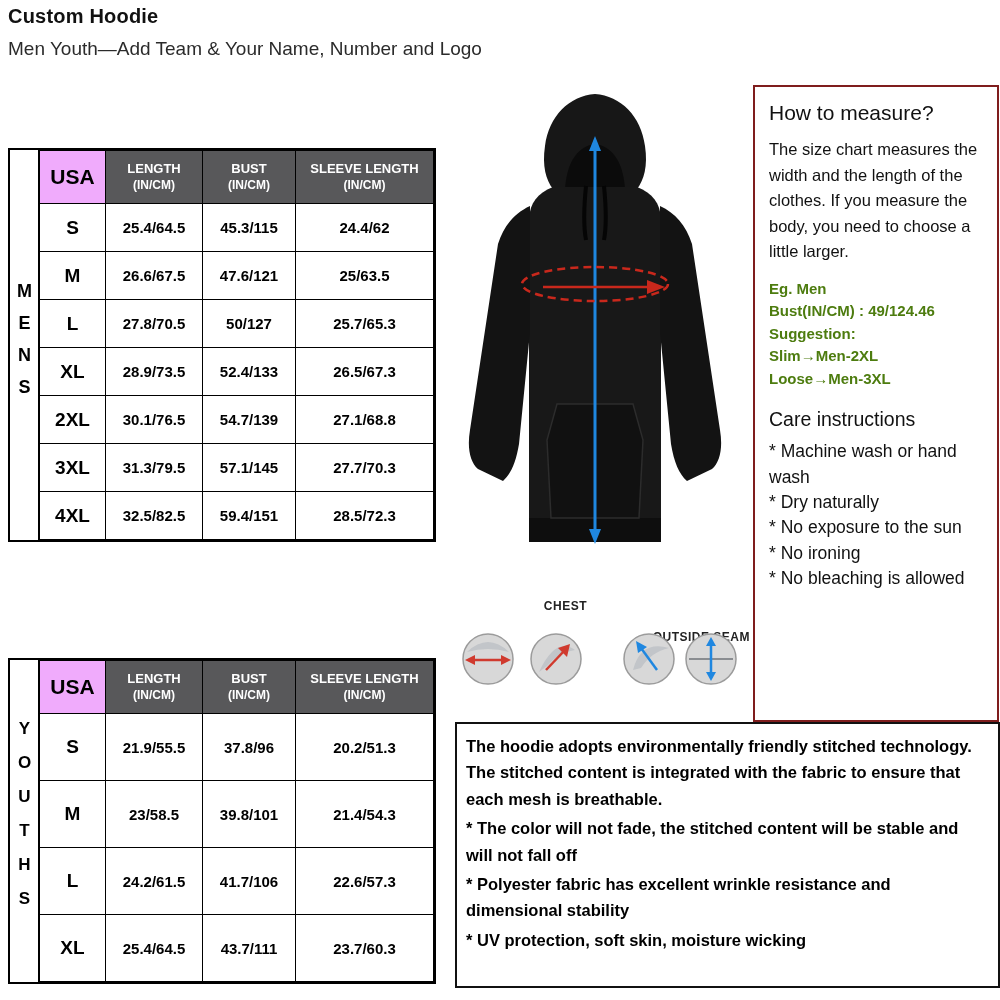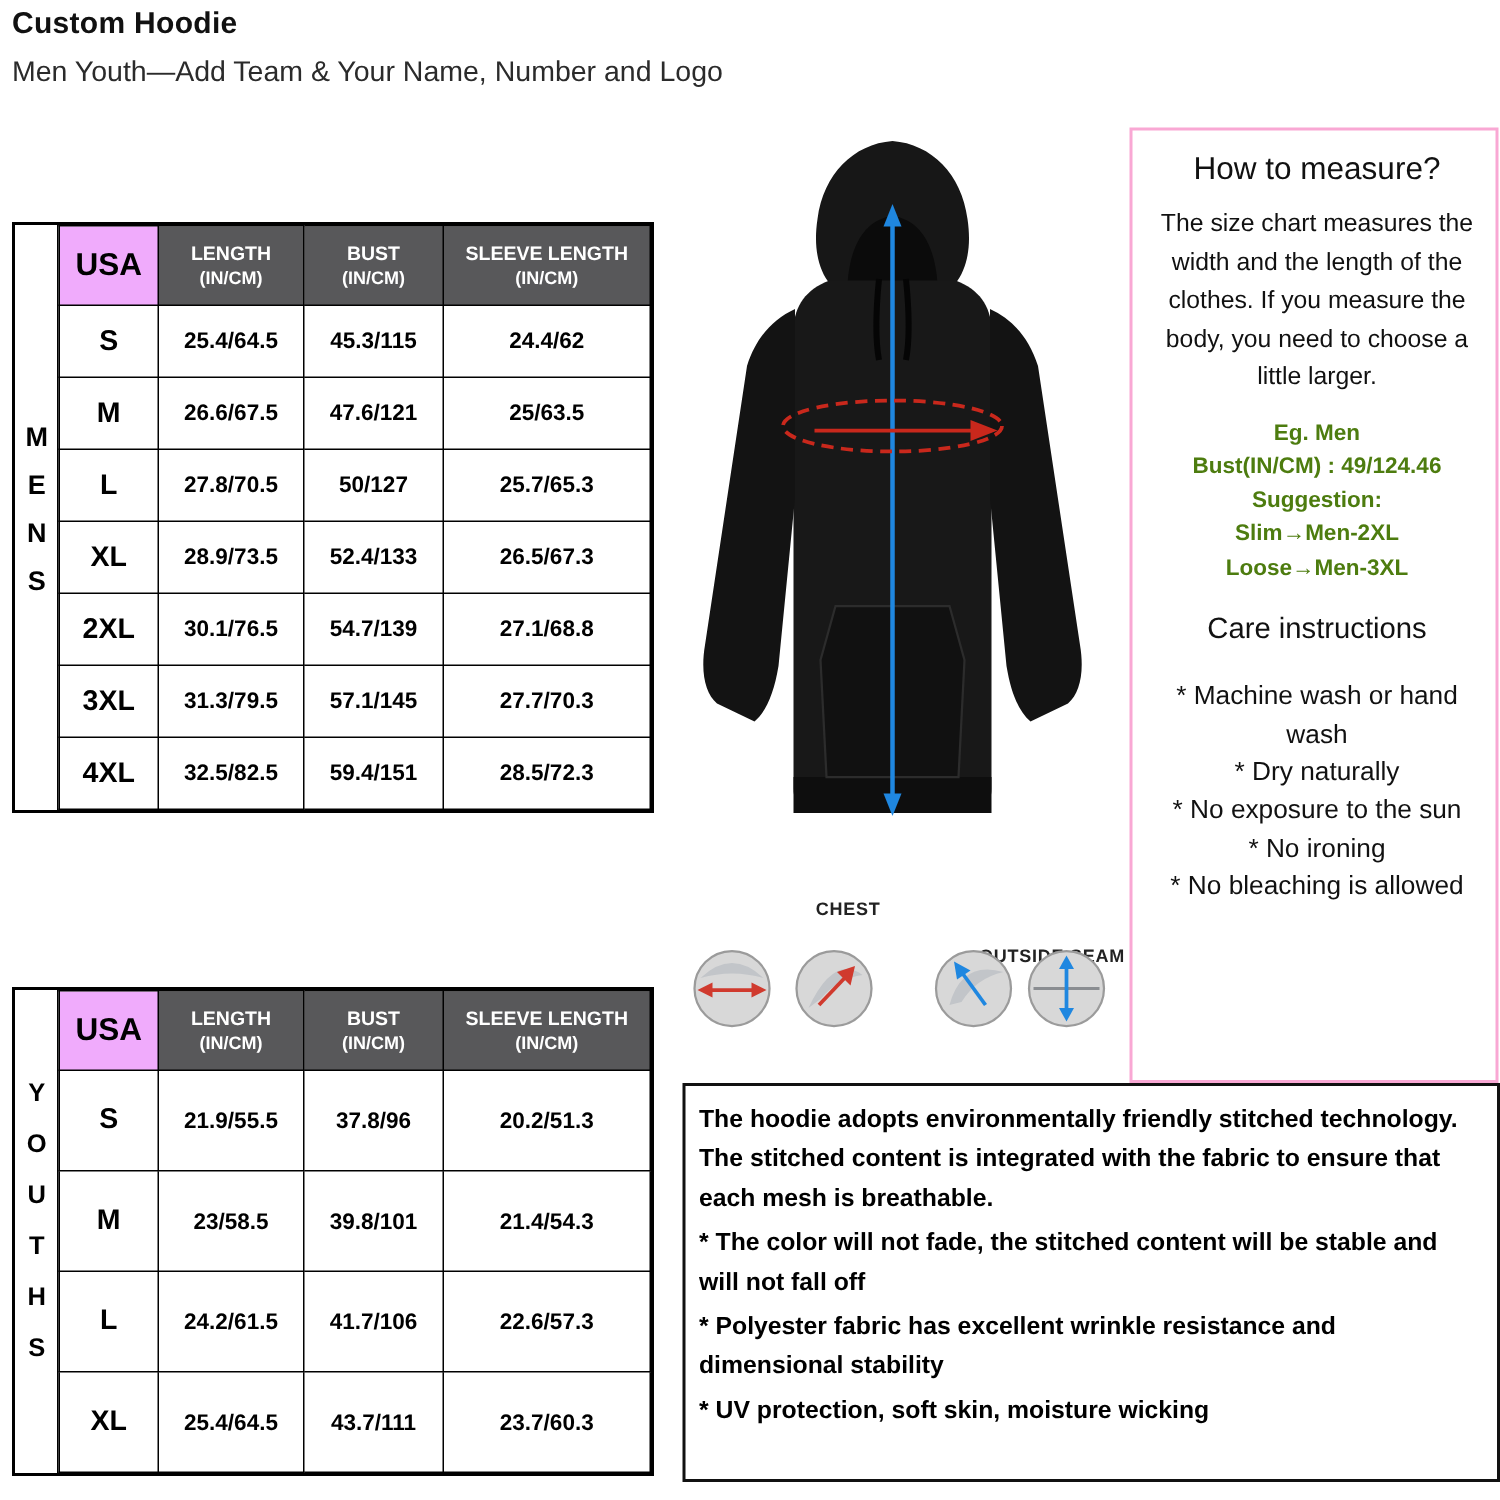--- a/index.html
+++ b/index.html
@@ -27,26 +27,26 @@
   .size-table td.size { font-size:19px; }
   .mens-wrap th { height:53px; }
   .mens-wrap td { height:48px; }
   .youth-wrap th { height:53px; }
   .youth-wrap td { height:67px; }
 
   
   .measure-label { position:absolute; width:140px; text-align:right; font-size:12px; font-weight:bold; letter-spacing:.5px; color:#222; }
 
   
-  .htm-panel { left:753px; top:85px; width:246px; height:637px; border:2px solid #f9a8d4; background:#fff; padding:14px 10px 0 14px;text-align:center; }
+  .htm-panel { left:753px; top:85px; width:246px; height:637px; border:2px solid #7f1d1d; background:#fff; padding:14px 10px 0 14px; }
   .htm-title { font-size:21px; color:#111; margin-bottom:12px; }
   .htm-body { font-size:16.5px; line-height:1.55; color:#111; }
   .htm-example { margin-top:13px; font-size:15px; font-weight:bold; line-height:1.5; color:#4d7c0f; }
   .care-title { margin-top:18px; font-size:19.5px; color:#111; }
-  .care-list { margin-top:20px; font-size:17.5px; line-height:1.45; color:#111; }
+  .care-list { margin-top:8px; font-size:17.5px; line-height:1.45; color:#111; }
 
   
   .notes-panel { left:455px; top:722px; width:545px; height:266px; border:2px solid #111; background:#fff; padding:9px 10px 0 9px; font-weight:bold; font-size:16.5px; line-height:1.6; color:#000; }
   .notes-panel p + p { margin-top:3px; }
 </style>
 </head>
 <body>
 
 <div class="page">
 

